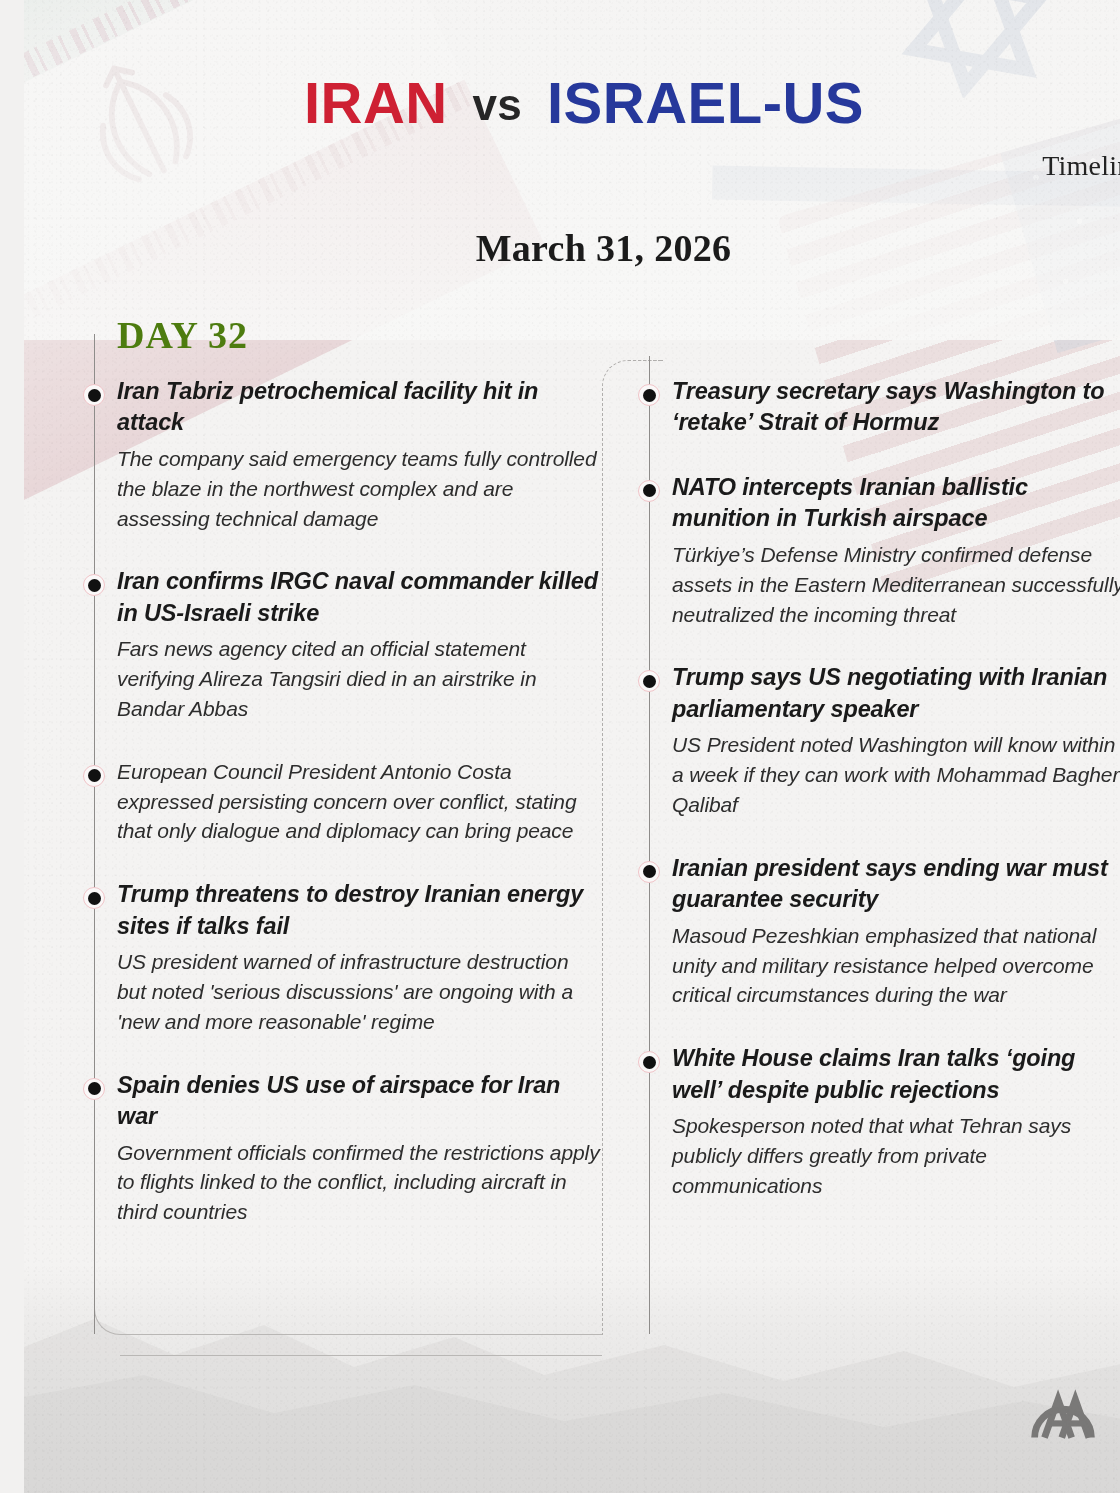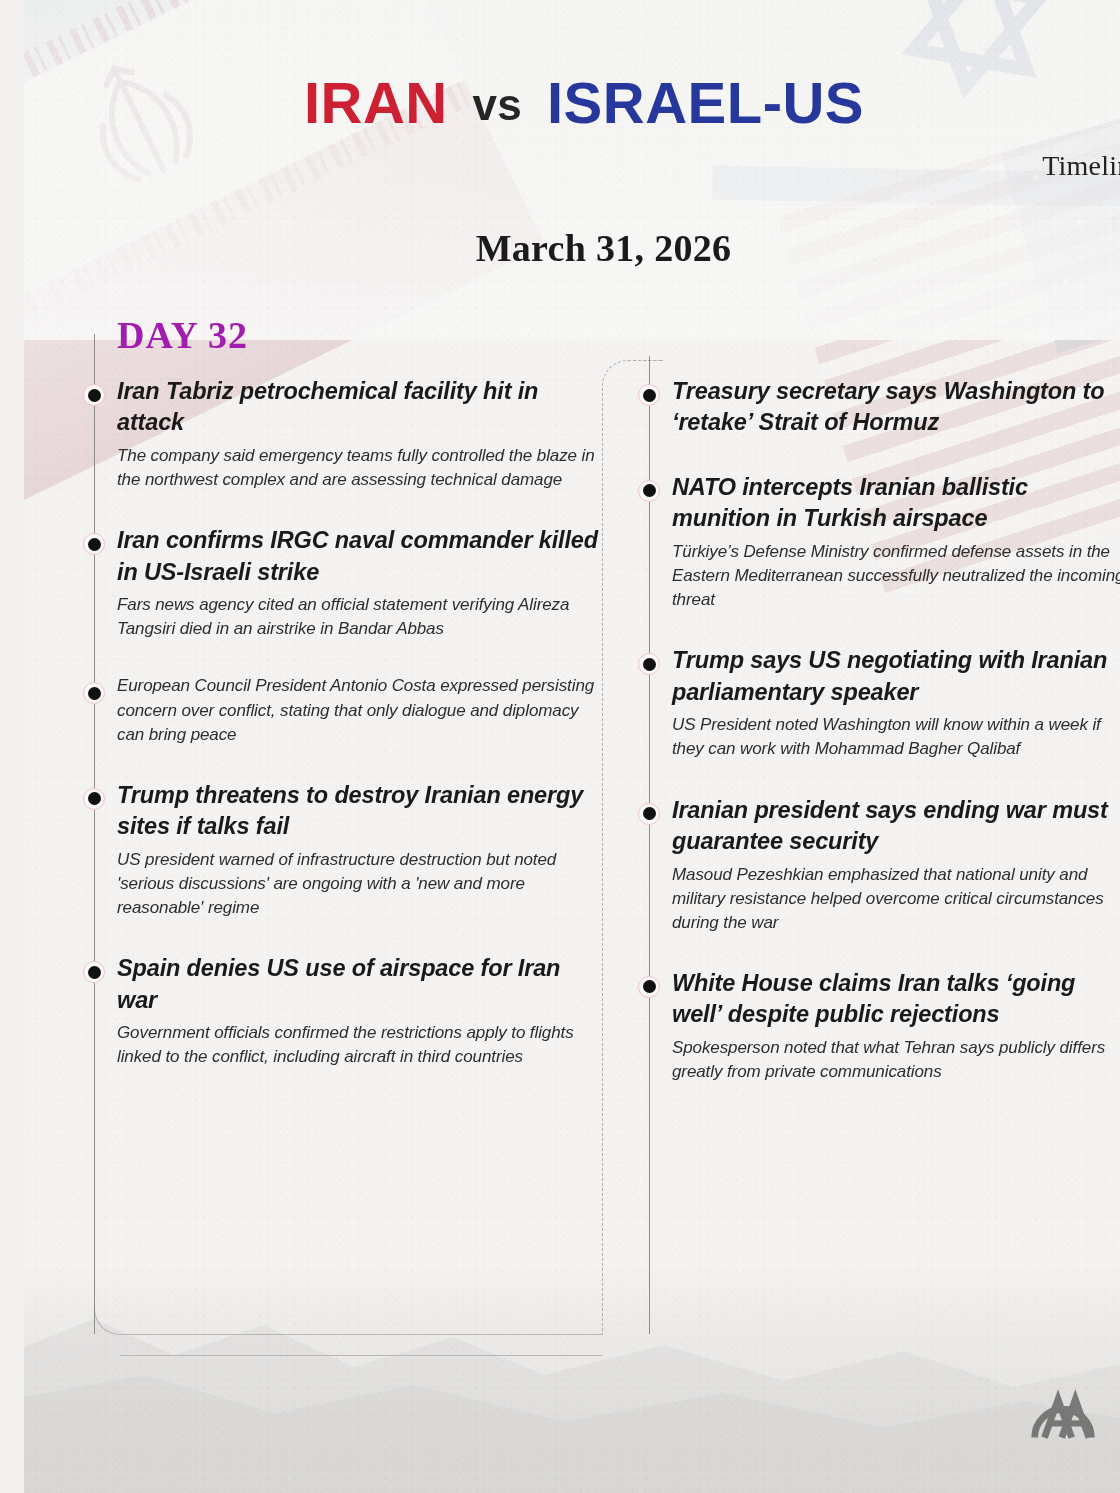--- a/index.html
+++ b/index.html
@@ -234,21 +234,21 @@
     height: 1040px;
   }
 
   .day-label {
     position: absolute;
     left: 93px;
     top: 0;
     font-family: "Liberation Serif", serif;
     font-size: 38px;
     font-weight: bold;
-    color: #a21caf;
+    color: #4d7c0f;
     letter-spacing: 1px;
     line-height: 1;
   }
 
   
   .left-frame {
     position: absolute;
     left: 70px;
     top: 18px;
     width: 508px;
@@ -350,21 +350,21 @@
     font-family: "Liberation Sans", sans-serif;
     font-size: 23.5px;
     font-weight: bold;
     line-height: 1.34;
     color: #1a1a1a;
     letter-spacing: -0.15px;
   }
   .item-desc {
     margin: 5px 0 0 0;
     font-family: "Liberation Sans", sans-serif;
-    font-size: 17px;
+    font-size: 21px;
     font-weight: normal;
     line-height: 1.42;
     color: #2d2d2d;
     letter-spacing: -0.1px;
   }
 
   
   .aa-logo {
     position: absolute;
     right: 44px;

